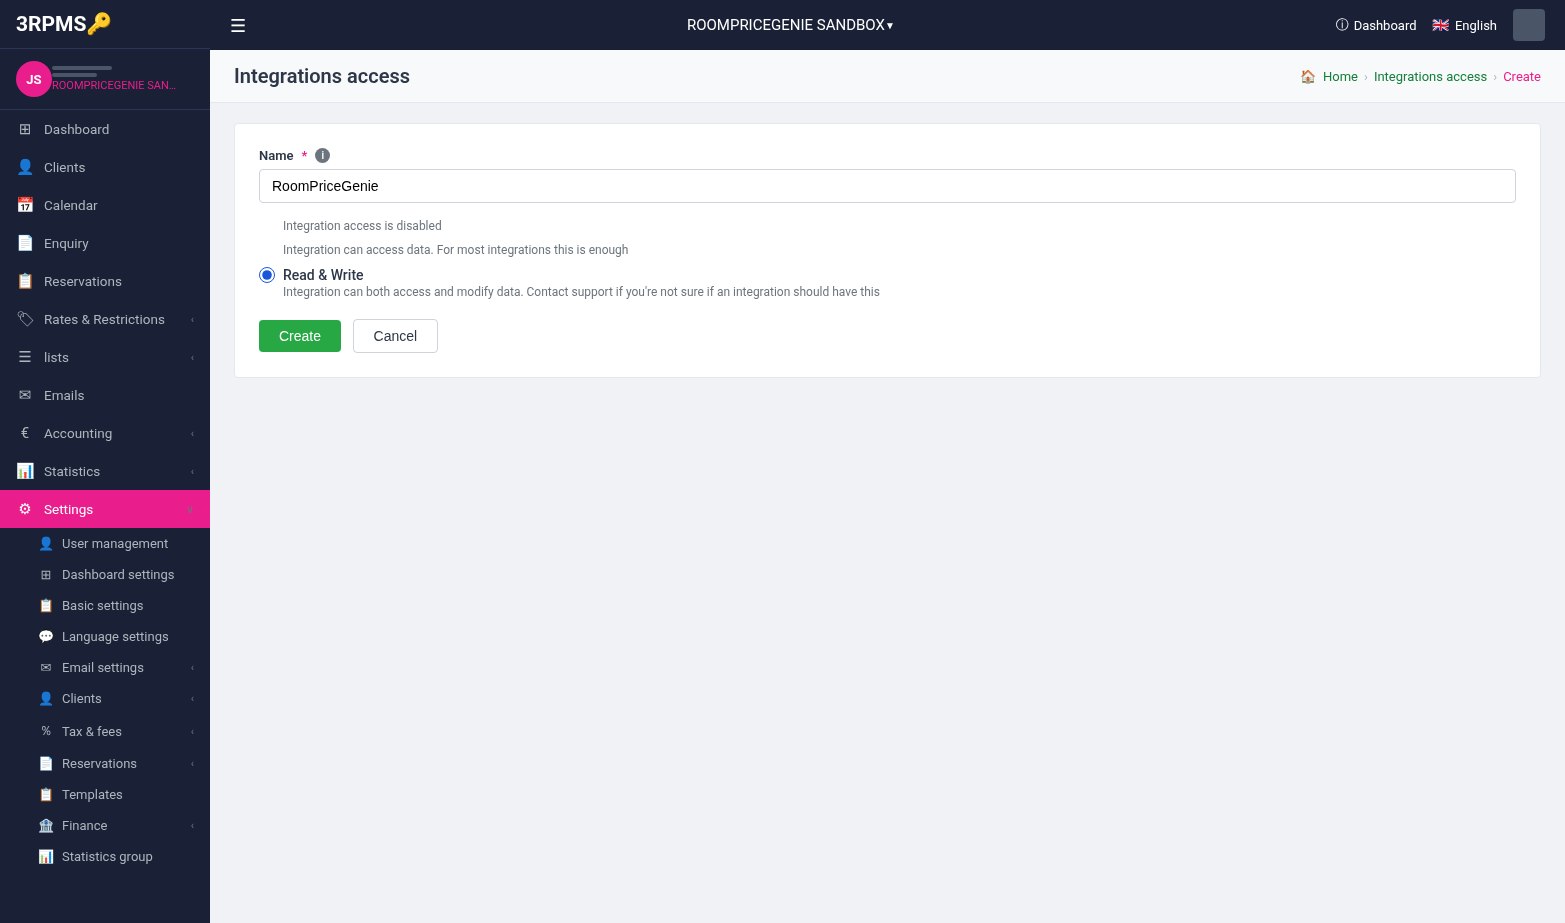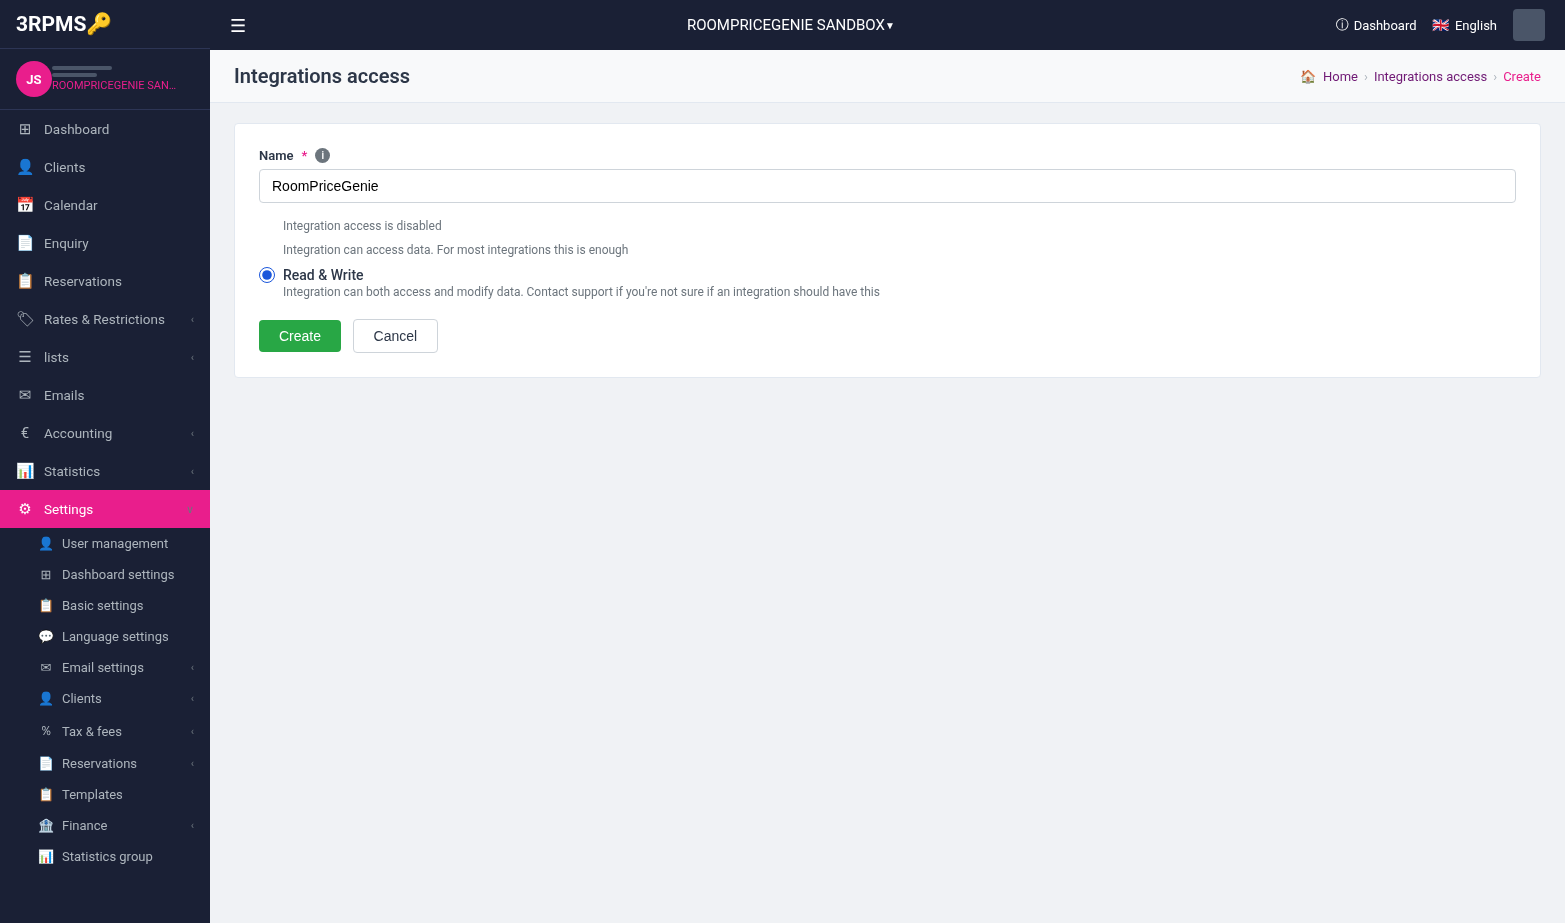--- a/index.html
+++ b/index.html
@@ -148,21 +148,21 @@
       font-weight: 600;
       color: #2d3748;
     }
     .breadcrumb {
       display: flex;
       align-items: center;
       gap: 6px;
       font-size: 13px;
       color: #6c757d;
     }
-    .breadcrumb-item { color: #701a75; }
+    .breadcrumb-item { color: #15803d; }
     .breadcrumb-item.active { color: #e91e8c; }
     .breadcrumb-sep { color: #adb5bd; }
     .breadcrumb-home-icon { font-size: 13px; }
 
     .form-card {
       background: white;
       margin: 20px 24px;
       border-radius: 4px;
       border: 1px solid #e2e8f0;
       padding: 24px;

